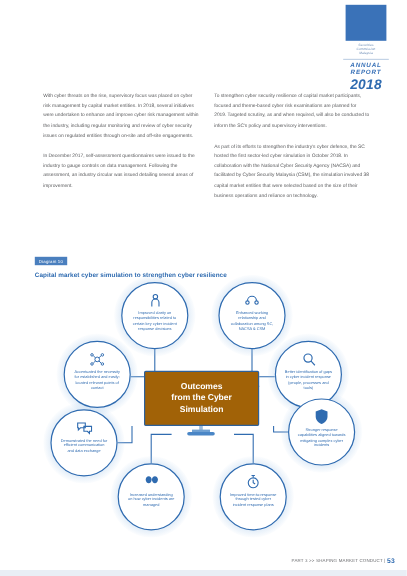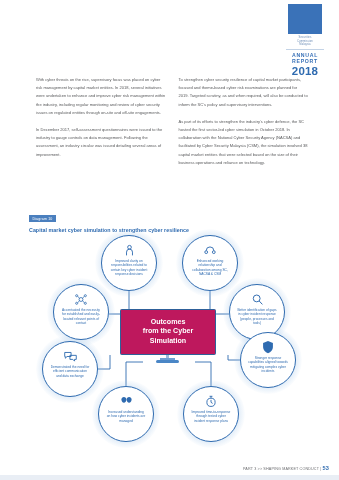--- a/index.html
+++ b/index.html
@@ -16,20 +16,21 @@
     position:absolute; inset:0;
     background:#ffffff;
   }
 
   
   #logo-block {
     position:absolute;
     right:10px; top:4px;
     width:48px;
     text-align:center;
+    font-style:italic;
   }
   #logo-mark {
     width:34px; height:30px;
     background:#3a72b8;
     margin:0 auto 2px auto;
   }
   #logo-words {
     font-size:2.7px;
     line-height:1.35;
     color:#6a8bb5;
@@ -91,21 +92,21 @@
     position:absolute;
     left:0; top:222px; width:339px; height:228px;
   }
   #connectors { position:absolute; inset:0; }
 
   
   #center-box {
     position:absolute;
     left:120px; top:87px;
     width:96px; height:46px;
-    background:#be185d;
+    background:#a16207;
     border:1.2px solid #2e6099;
     border-radius:1.5px;
     display:flex; align-items:center; justify-content:center;
     text-align:center;
     z-index:5;
   }
   #center-label {
     color:#ffffff;
     font-size:7.1px;
     font-weight:bold;

